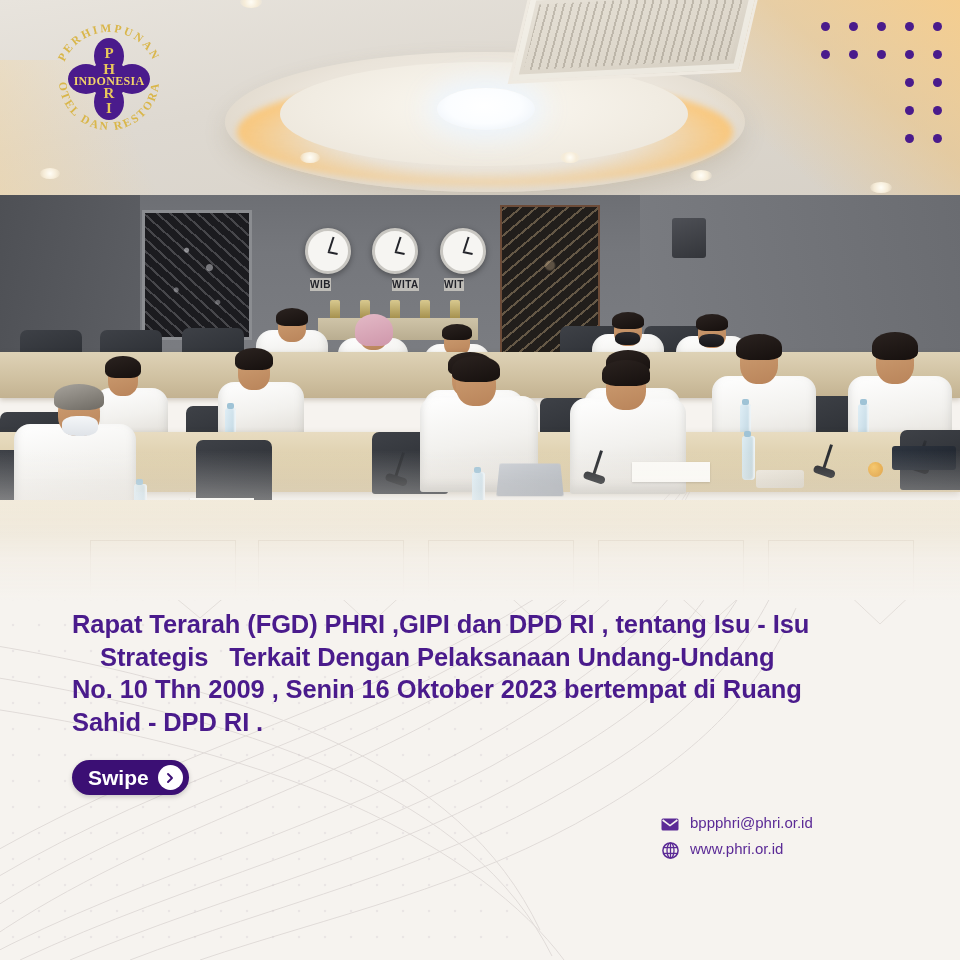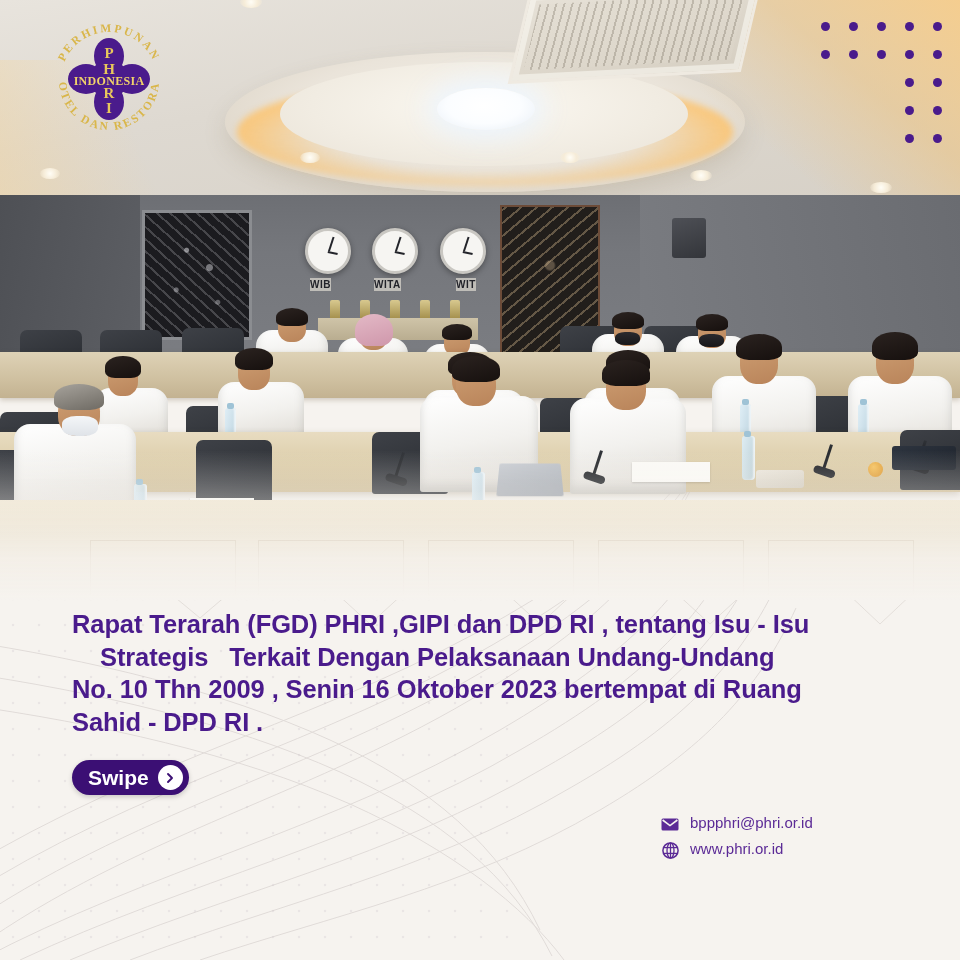--- a/index.html
+++ b/index.html
@@ -309,22 +309,22 @@
       <div class="wall"></div>
       <div class="wall-dark"></div>
       <div class="wall-r"></div>
       <div class="panel-art"></div>
       <div class="panel-art2"></div>
 
       <div class="clock" style="left:305px;"></div>
       <div class="clock" style="left:372px;"></div>
       <div class="clock" style="left:440px;"></div>
       <div class="clock-lbl" style="left:310px;">WIB</div>
-      <div class="clock-lbl" style="left:374px;">WITA</div>
-      <div class="clock-lbl" style="left:444px;margin-left:12px;">WIT</div>
+      <div class="clock-lbl" style="left:392px;">WITA</div>
+      <div class="clock-lbl" style="left:444px;">WIT</div>
 
       <div class="spk"></div>
 
       <div class="trophy-shelf">
         <div class="tr" style="left:12px;"></div>
         <div class="tr" style="left:42px;"></div>
         <div class="tr" style="left:72px;"></div>
         <div class="tr" style="left:102px;"></div>
         <div class="tr" style="left:132px;"></div>
       </div>

